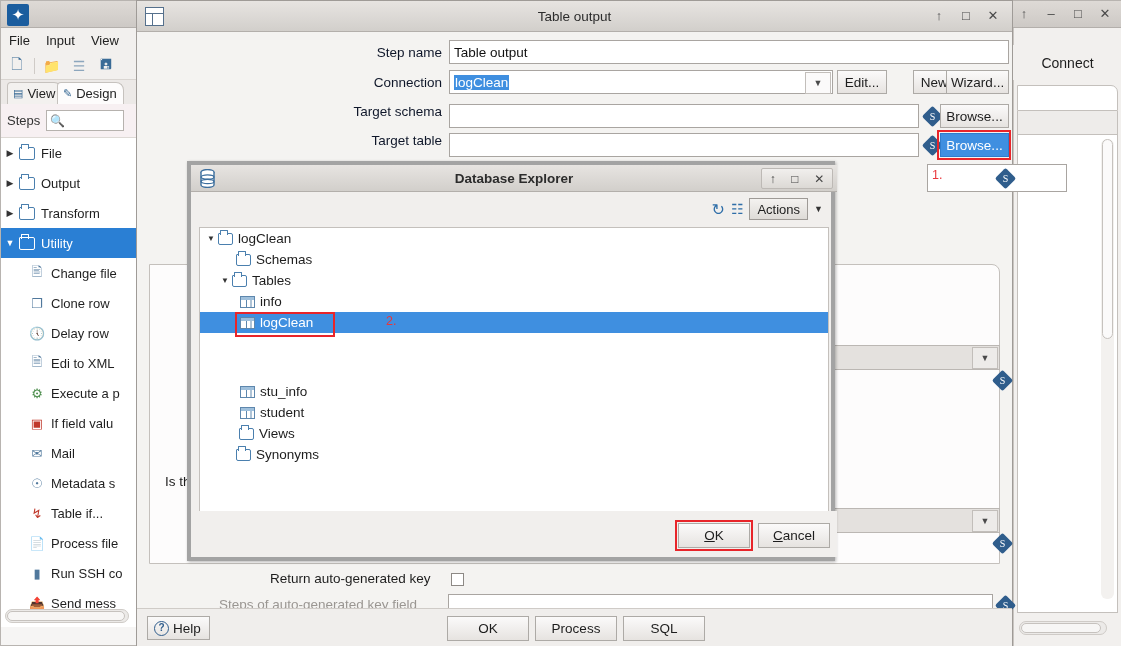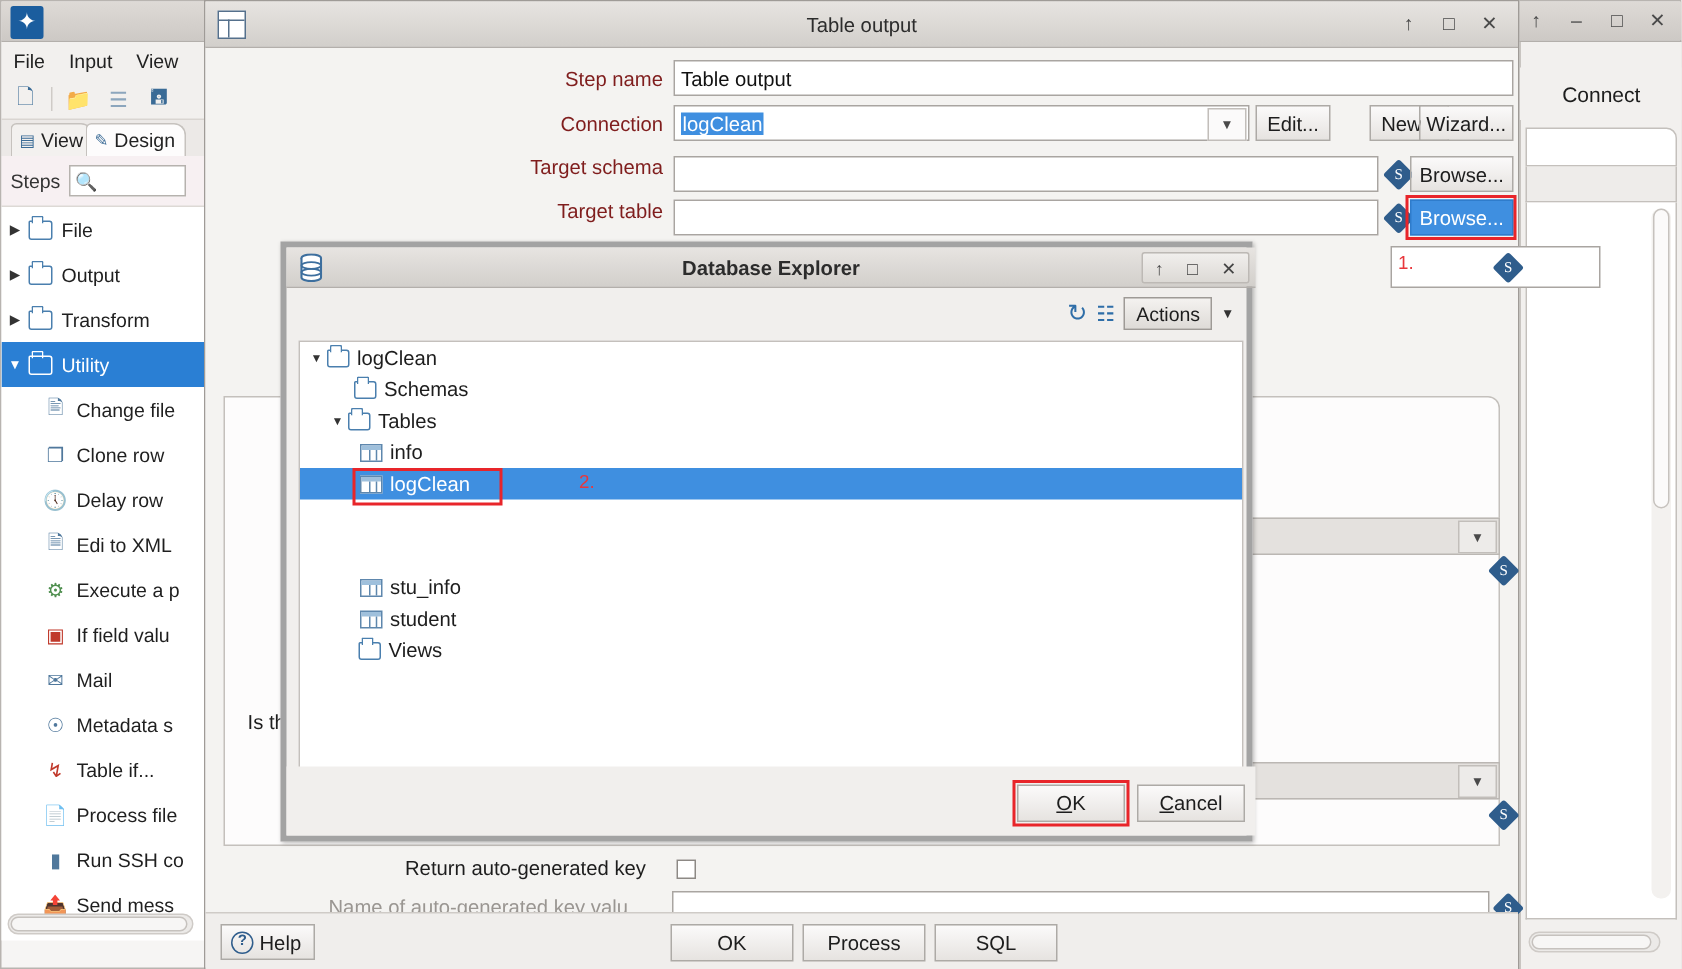--- a/index.html
+++ b/index.html
@@ -166,21 +166,21 @@
     border: 1.6px solid #55708c; background: #fff;
   }
   .to-dbico::before {
     content: ""; position: absolute; left: 0; top: 5px; right: 0; height: 1.4px; background: #55708c;
   }
   .to-dbico::after {
     content: ""; position: absolute; left: 6px; top: 5px; bottom: 0; width: 1.4px; background: #55708c;
   }
 
   .to-body { position: absolute; left: 0; top: 31px; width: 875px; height: 576px; background: #f4f3f1; }
-  .flabel { text-align: right; font-size: 13.5px; color: #7f1d1d; }
+  .flabel { text-align: right; font-size: 13.5px; color: #0f172a; }
   .finput {
     background: #ffffff; border: 1px solid #a9a5a1;
     height: 24px; font-size: 13.5px; color: #111; padding: 0 4px;
     display: flex; align-items: center;
   }
   .finput.sel-text span { background: #3f8fe0; color: #fff; padding: 0 1px; }
   .combo-arrow {
     position: absolute; right: 1px; top: 1px; width: 26px; height: 22px;
     background: #fbfafa; border: 1px solid #c2beba;
     display: flex; align-items: center; justify-content: center;
@@ -502,21 +502,21 @@
         </div>
       </div>
       <div class="dollar-ico" style="position:absolute; left:855px; top:341px;"></div>
       <div class="dollar-ico" style="position:absolute; left:855px; top:504px;"></div>
 
       <div class="static-small" style="left:28px; top:442px;">Is th</div>
 
       <div class="static-small" style="left:133px; top:539px;">Return auto-generated key</div>
       <div class="chk" style="left:314px; top:541px;"></div>
 
-      <div class="static-small disabled-text" style="left:82px; top:565px;">Name of auto-generated key valu</div>
+      <div class="static-small disabled-text" style="left:82px; top:565px;">Steps of auto-generated key field</div>
       <div class="finput" style="position:absolute; left:311px; top:562px; width:545px; height:22px;"></div>
       <div class="dollar-ico" style="position:absolute; left:858px; top:566px;"></div>
     </div>
 
     <div class="to-footer">
       <div class="help-btn">
         <span class="help-q">?</span>
         <span>Help</span>
       </div>
       <div class="btn" style="position:absolute; left:310px; top:7px; width:82px; height:25px;">OK</div>
@@ -582,20 +582,25 @@
       </div>
       <div class="de-row" style="padding-left:40px;">
         <span class="de-tbl"></span>
         <span>student</span>
       </div>
       <div class="de-row" style="padding-left:25px;">
         <span class="de-arrow"></span>
         <span class="de-fold"></span>
         <span>Views</span>
       </div>
+      <div class="de-row" style="padding-left:22px;">
+        <span class="de-arrow"></span>
+        <span class="de-fold"></span>
+        <span>Synonyms</span>
+      </div>
     </div>
 
     <div class="redbox" style="left:44px; top:147px; width:100px; height:25px;"></div>
 
     <div class="note" style="left:512px; top:344px;">3.</div>
 
     <div class="de-footer">
       <div class="de-btn" style="left:487px; top:12px;">
         <span class="u">O</span>
           <span>K</span>

